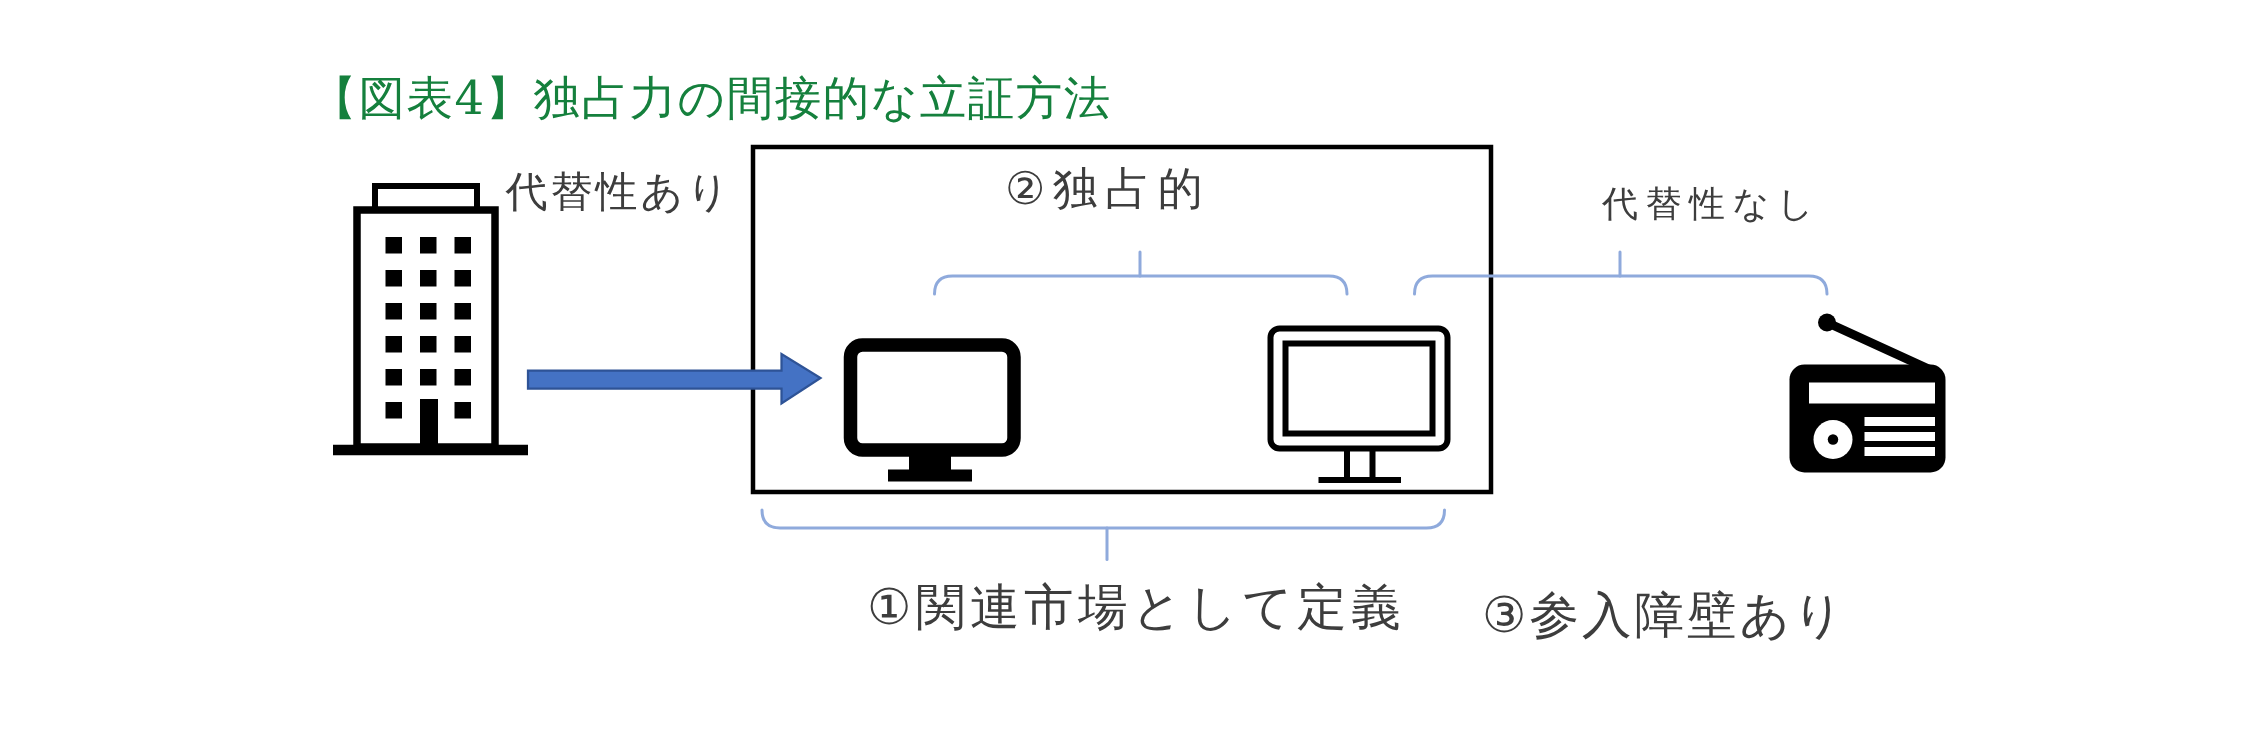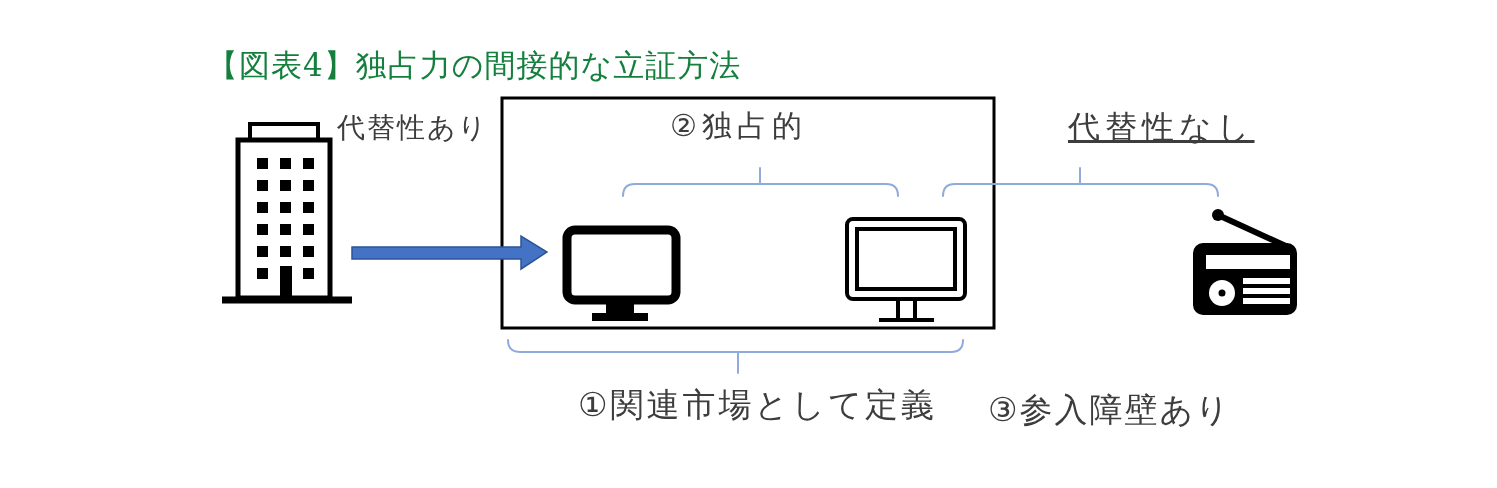--- a/index.html
+++ b/index.html
@@ -22,21 +22,21 @@
     margin-left: 36px;
   }
   .lbl {
     position: absolute;
     color: #3d3d3d;
     white-space: nowrap;
   }
   .lbl-share1 { left: 337px; top: 109px; font-size: 28px; letter-spacing: 2px; }
   .lbl-share2 { left: 378px; top: 161px; font-size: 28px; letter-spacing: 8px; }
   .lbl-subst  { left: 670px; top: 106px; font-size: 30px; letter-spacing: 5px; }
-  .lbl-nosubst{ left: 1068px; top: 106px; font-size: 32px; letter-spacing: 5px; text-decoration: underline; }
+  .lbl-nosubst{ left: 1068px; top: 120px; font-size: 24px; letter-spacing: 5px; }
   .lbl-market { left: 578px; top: 383px; font-size: 33px; letter-spacing: 3px; }
   .lbl-barrier{ left: 988px; top: 388px; font-size: 33px; letter-spacing: 2px; text-align: right; }
   .scene {
     position: absolute;
     left: 0; top: 0;
     width: 1497px; height: 488px;
   }
 </style>
 </head>
 <body>

